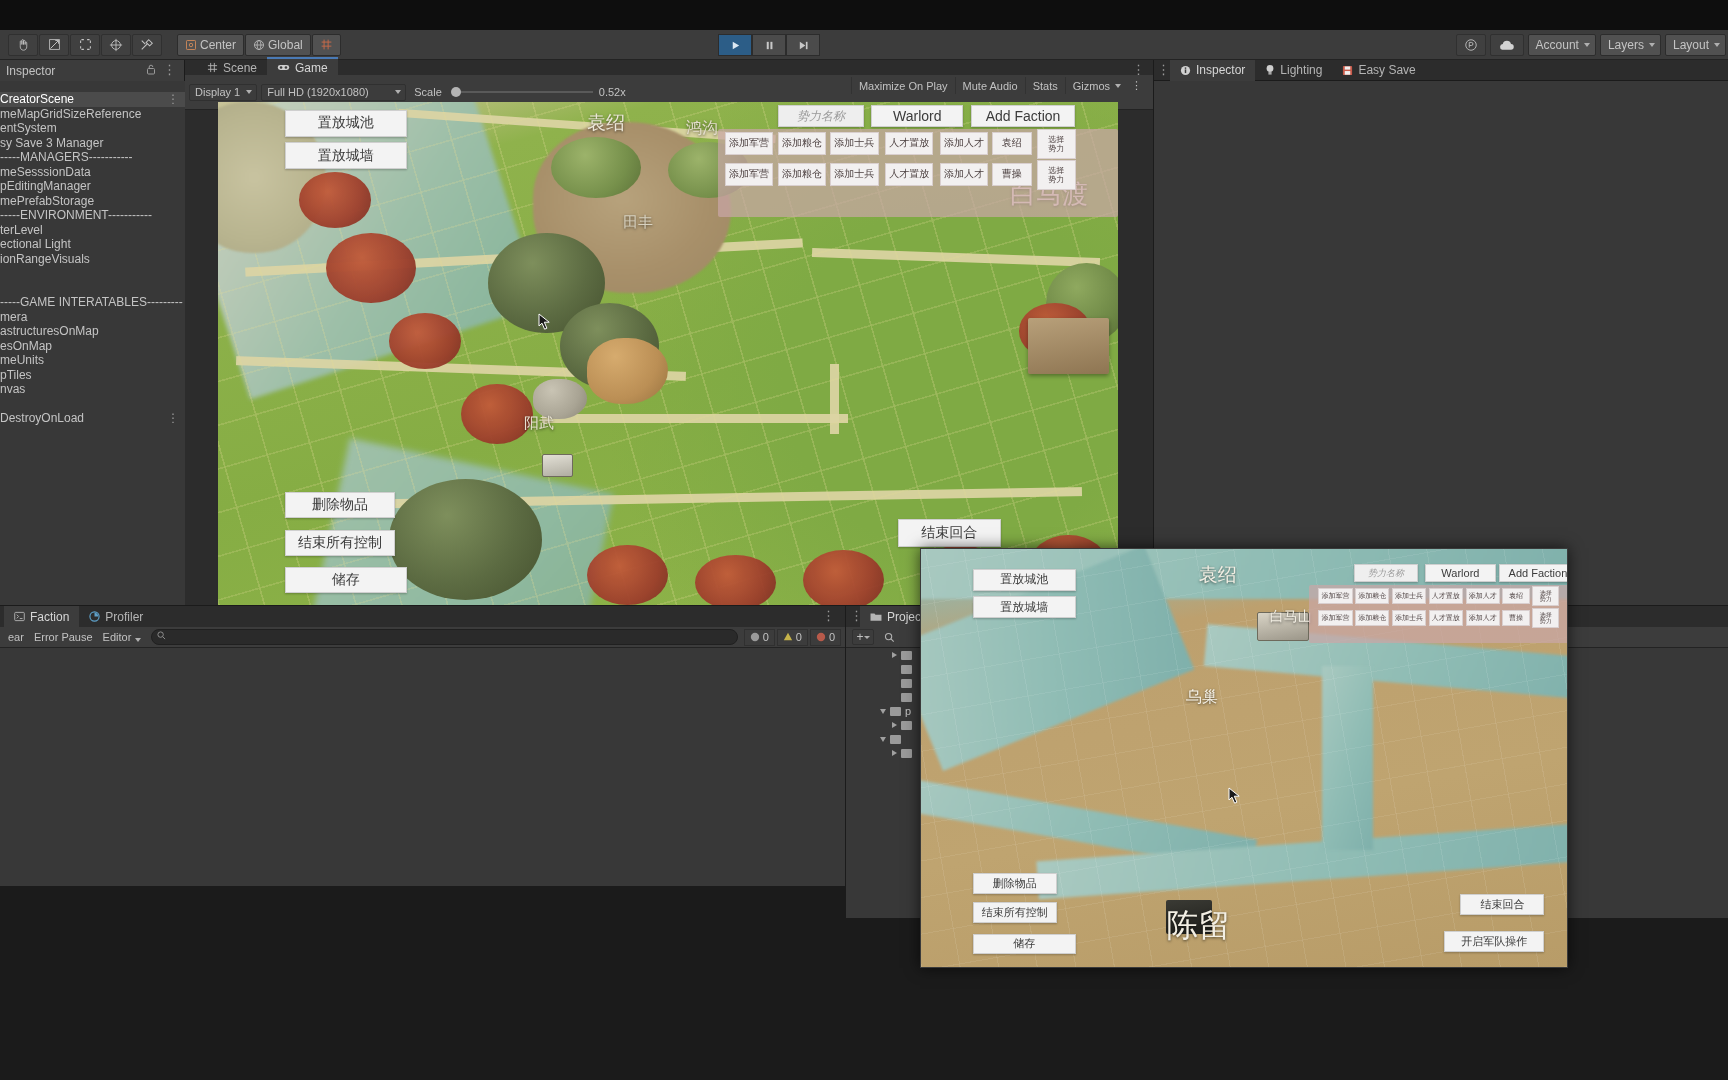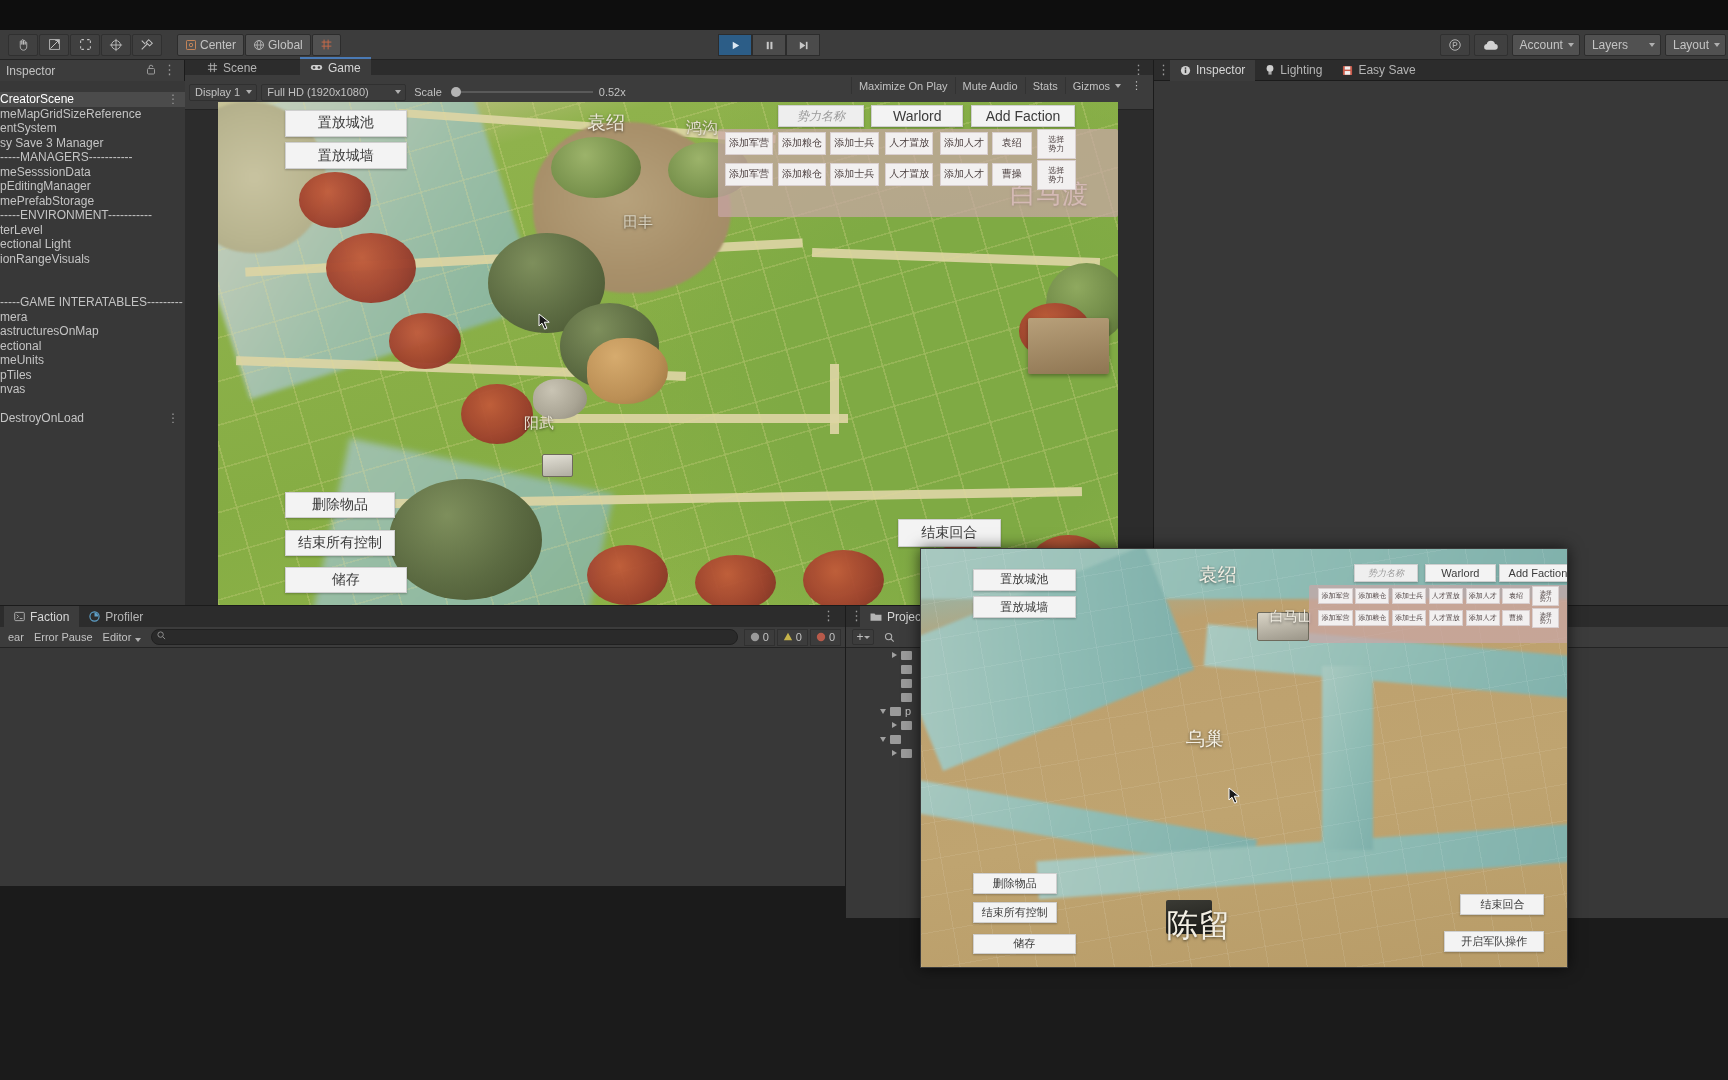--- a/index.html
+++ b/index.html
@@ -35,21 +35,21 @@
 
   
   .panel-tabbar {
     height: 21px; background:#2c2c2c; display:flex; align-items:center;
     border-bottom:1px solid #1b1b1b;
   }
   .tab {
     height: 21px; padding: 0 10px; display:flex; align-items:center; gap:5px;
     font-size: 12px; color:#b4b4b4; background:transparent;
   }
-  .tab.sel { background:#3c3c3c; color:#d6d6d6;margin-left:33px; }
+  .tab.sel { background:#3c3c3c; color:#d6d6d6; }
   .tab.sel.accent { box-shadow: inset 0 2px 0 #4a7ab5; }
 
   #leftcol {
     position:absolute; left:0; top:60px; width:185px; height:545px;
     background:#383838; border-right:1px solid #1b1b1b;
   }
   #probuilder-head {
     height: 21px; background:#3c3c3c; display:flex; align-items:center;
     padding-left:6px; color:#c2c2c2; font-size:12px; position:relative;
   }
@@ -308,21 +308,21 @@
       </div>
       <div class="tb-btn flat" style="width:34px;">
         <svg width="17" height="13" viewBox="0 0 20 14">
             <path d="M5 12h10a3.4 3.4 0 0 0 .3-6.8A5 5 0 0 0 5.6 5.3 3.4 3.4 0 0 0 5 12z" fill="#d2d2d2"></path>
           </svg>
       </div>
       <div class="tb-btn" style="padding-right:16px;position:relative;">
         <span>Account</span>
         <span style="position:absolute;right:5px;top:8px;border-left:3.5px solid transparent;border-right:3.5px solid transparent;border-top:4px solid #b0b0b0;"></span>
       </div>
-      <div class="tb-btn" style="padding-right:32px;position:relative;align-items:center;">
+      <div class="tb-btn" style="padding-right:16px;position:relative;align-items:center;">
         <span>Layers</span>
         <span style="position:absolute;right:5px;top:8px;border-left:3.5px solid transparent;border-right:3.5px solid transparent;border-top:4px solid #b0b0b0;"></span>
       </div>
       <div class="tb-btn" style="padding-right:16px;position:relative;margin-right:2px;">
         <span>Layout</span>
         <span style="position:absolute;right:5px;top:8px;border-left:3.5px solid transparent;border-right:3.5px solid transparent;border-top:4px solid #b0b0b0;"></span>
       </div>
     </div>
   </div>
 
@@ -348,21 +348,21 @@
         <div class="hrow"><span>mePrefabStorage</span></div>
         <div class="hrow"><span>-----ENVIRONMENT-----------</span></div>
         <div class="hrow"><span>terLevel</span></div>
         <div class="hrow"><span>ectional Light</span></div>
         <div class="hrow"><span>ionRangeVisuals</span></div>
         <div class="hrow"><span></span></div>
         <div class="hrow"><span></span></div>
         <div class="hrow"><span>-----GAME INTERATABLES---------</span></div>
         <div class="hrow"><span>mera</span></div>
         <div class="hrow"><span>astructuresOnMap</span></div>
-        <div class="hrow"><span>ectional</span></div>
+        <div class="hrow"><span>esOnMap</span></div>
         <div class="hrow"><span>meUnits</span></div>
         <div class="hrow"><span>pTiles</span></div>
         <div class="hrow"><span>nvas</span></div>
         <div class="hrow"><span></span></div>
         <div class="hrow"><span>DestroyOnLoad</span><span class="more">⋮</span></div>
       </div>
   </div>
 
   <div id="gameview">
     <div id="gv-tabs">
@@ -721,21 +721,21 @@
     <div style="position:absolute;left:38%;top:84%;width:7%;height:8%;background:linear-gradient(170deg,#3a3a34,#1e1e1a);border-radius:2px;"></div>
 
     <div style="position:absolute;left:47.5%;top:57%;">
       <svg width="13" height="18" viewBox="0 0 13 18">
           <path d="M1 1l10.2 8.2H6.3l2.6 6-2.3 1-2.6-6-3 2.7z" fill="#1b1b1b" stroke="#fff" stroke-width="1"></path>
         </svg>
     </div>
 
     <div class="fw-label" style="left:43%;top:3%;font-size:19px;">袁绍</div>
     <div class="fw-label" style="left:54%;top:14%;font-size:14px;">白马山</div>
-    <div class="fw-label" style="left:41%;top:33%;font-size:19px;margin-top:39px;">乌巢</div>
+    <div class="fw-label" style="left:41%;top:33%;font-size:16px;">乌巢</div>
     <div class="fw-label" style="left:38%;top:85%;font-size:32px;">陈留</div>
 
     <div class="gbtn" style="position:absolute;left:8%;top:4.7%;width:16%;height:5.4%;font-size:12px;">
       <span>置放城池</span>
     </div>
     <div class="gbtn" style="position:absolute;left:8%;top:11.2%;width:16%;height:5.4%;font-size:12px;">
       <span>置放城墙</span>
     </div>
 
     <div class="gbtn" style="position:absolute;left:8%;top:77.5%;width:13%;height:5%;font-size:11px;">

